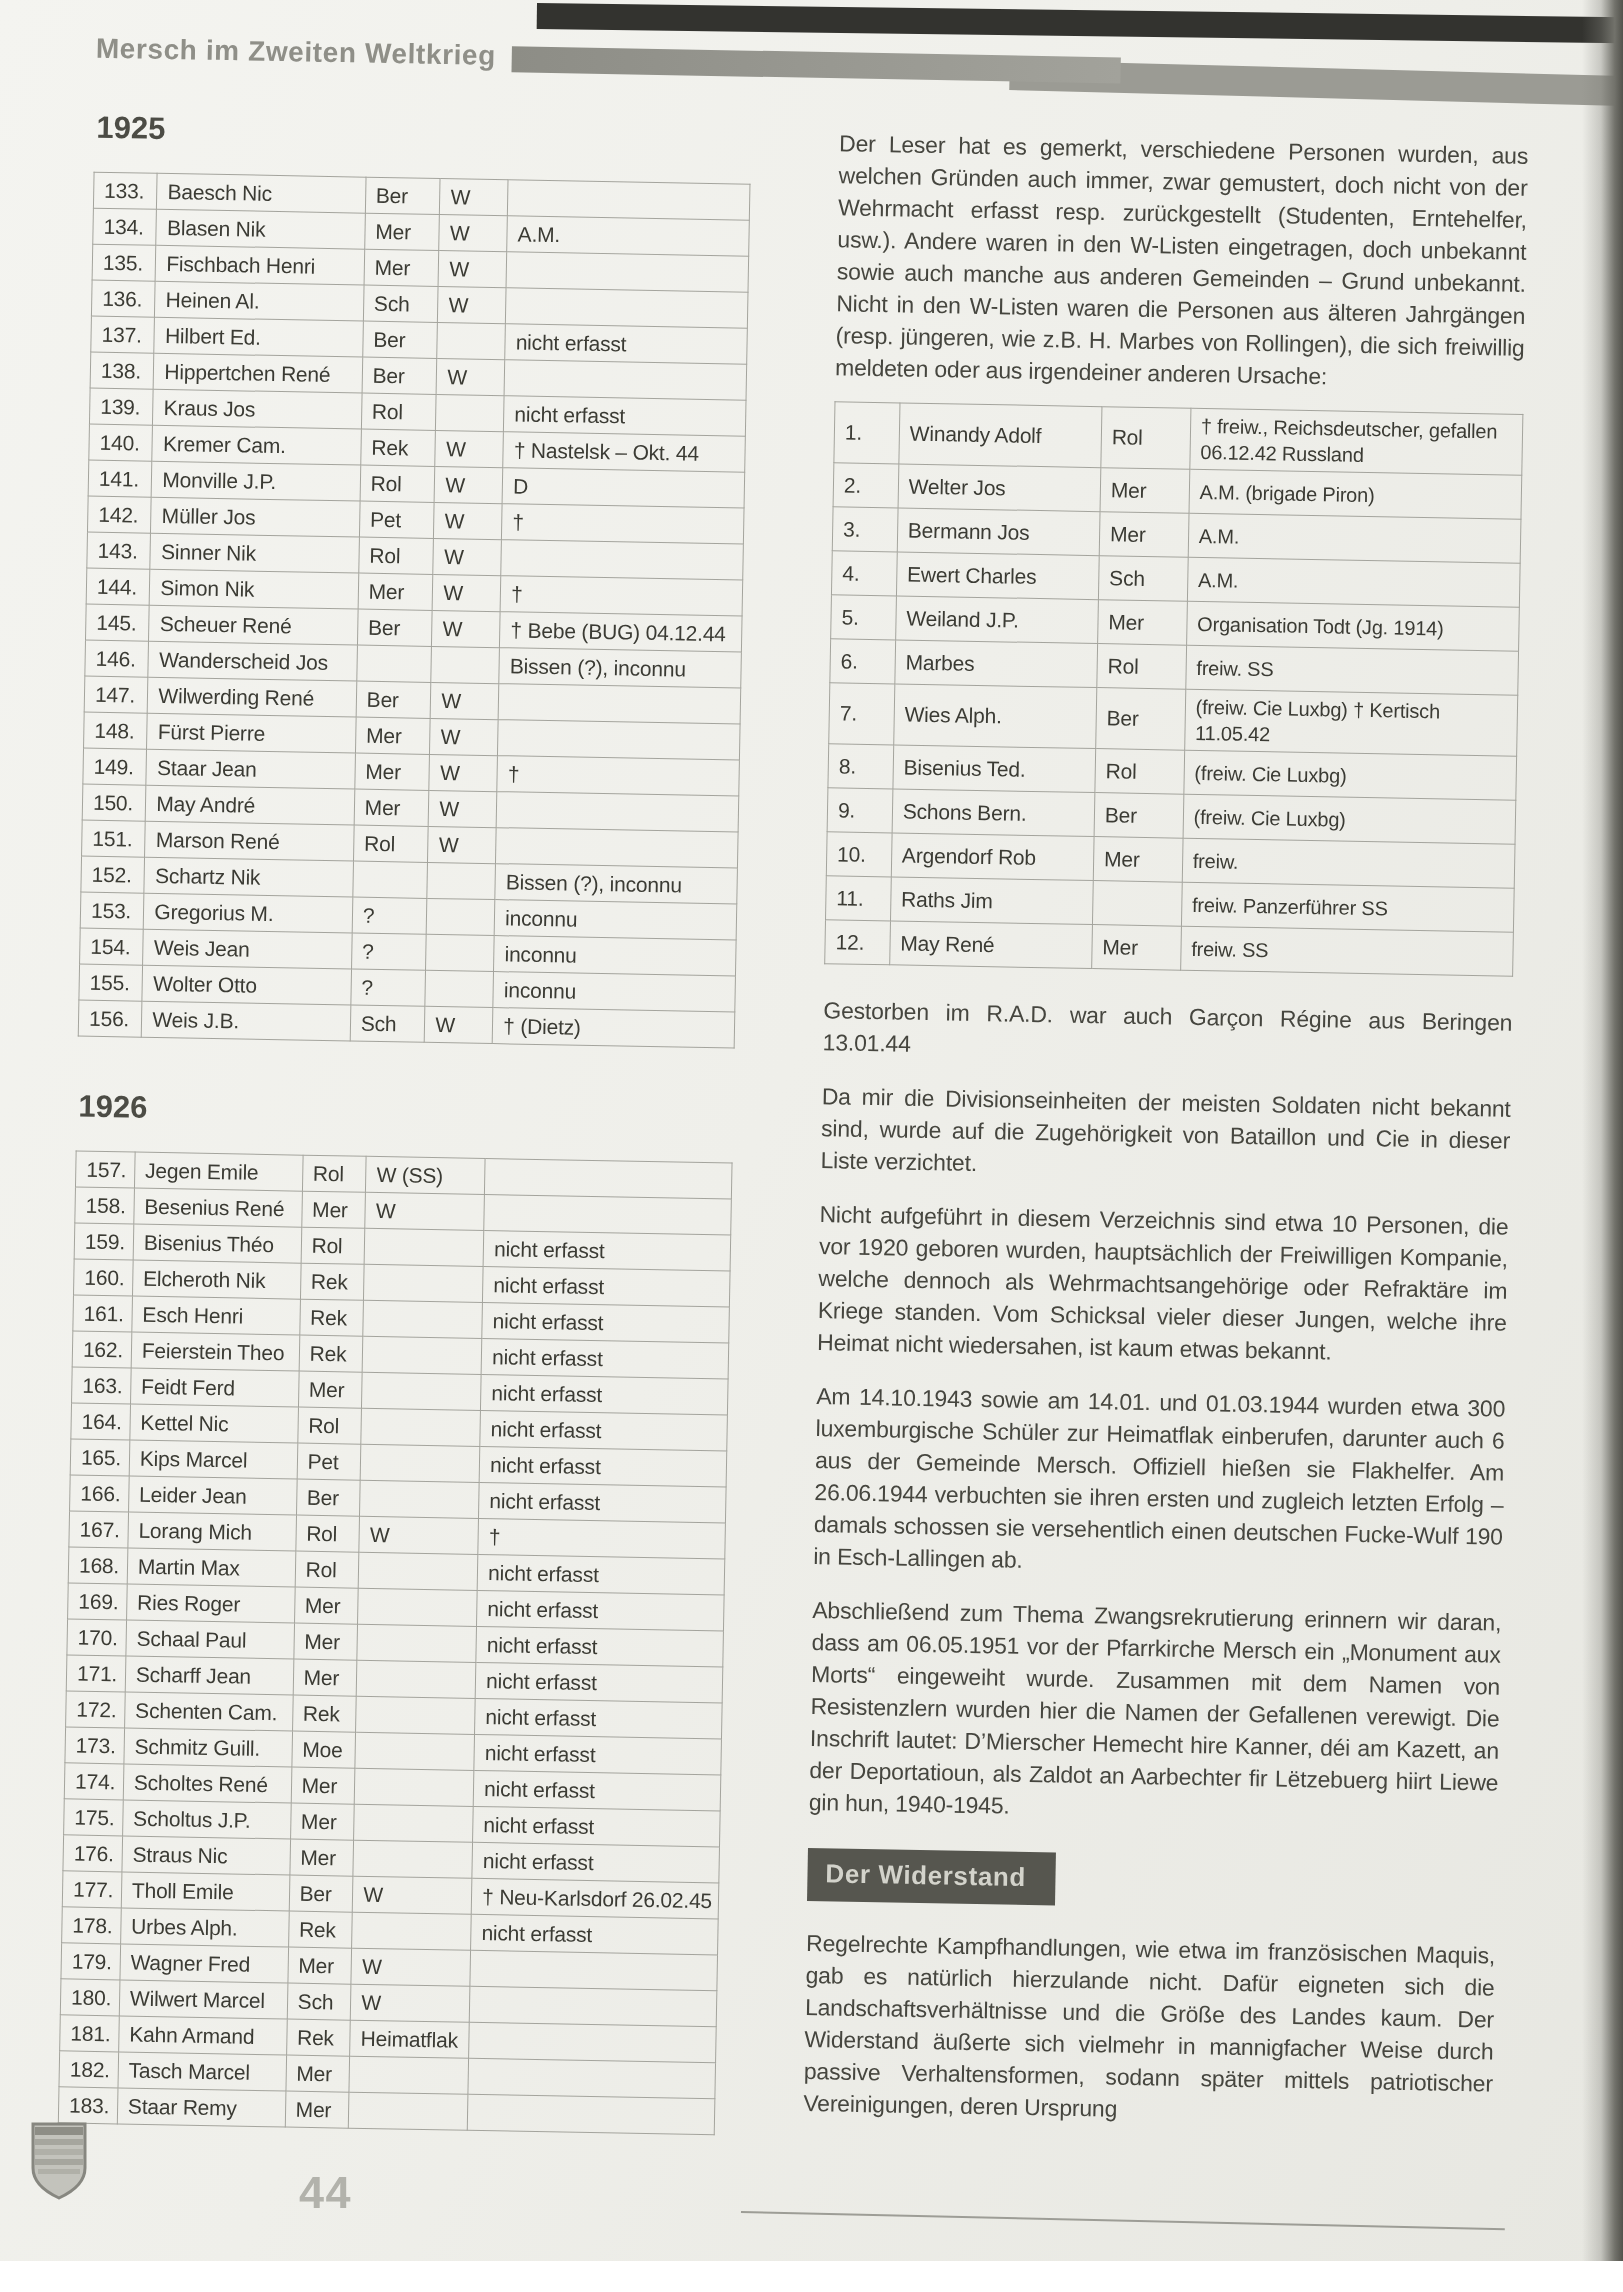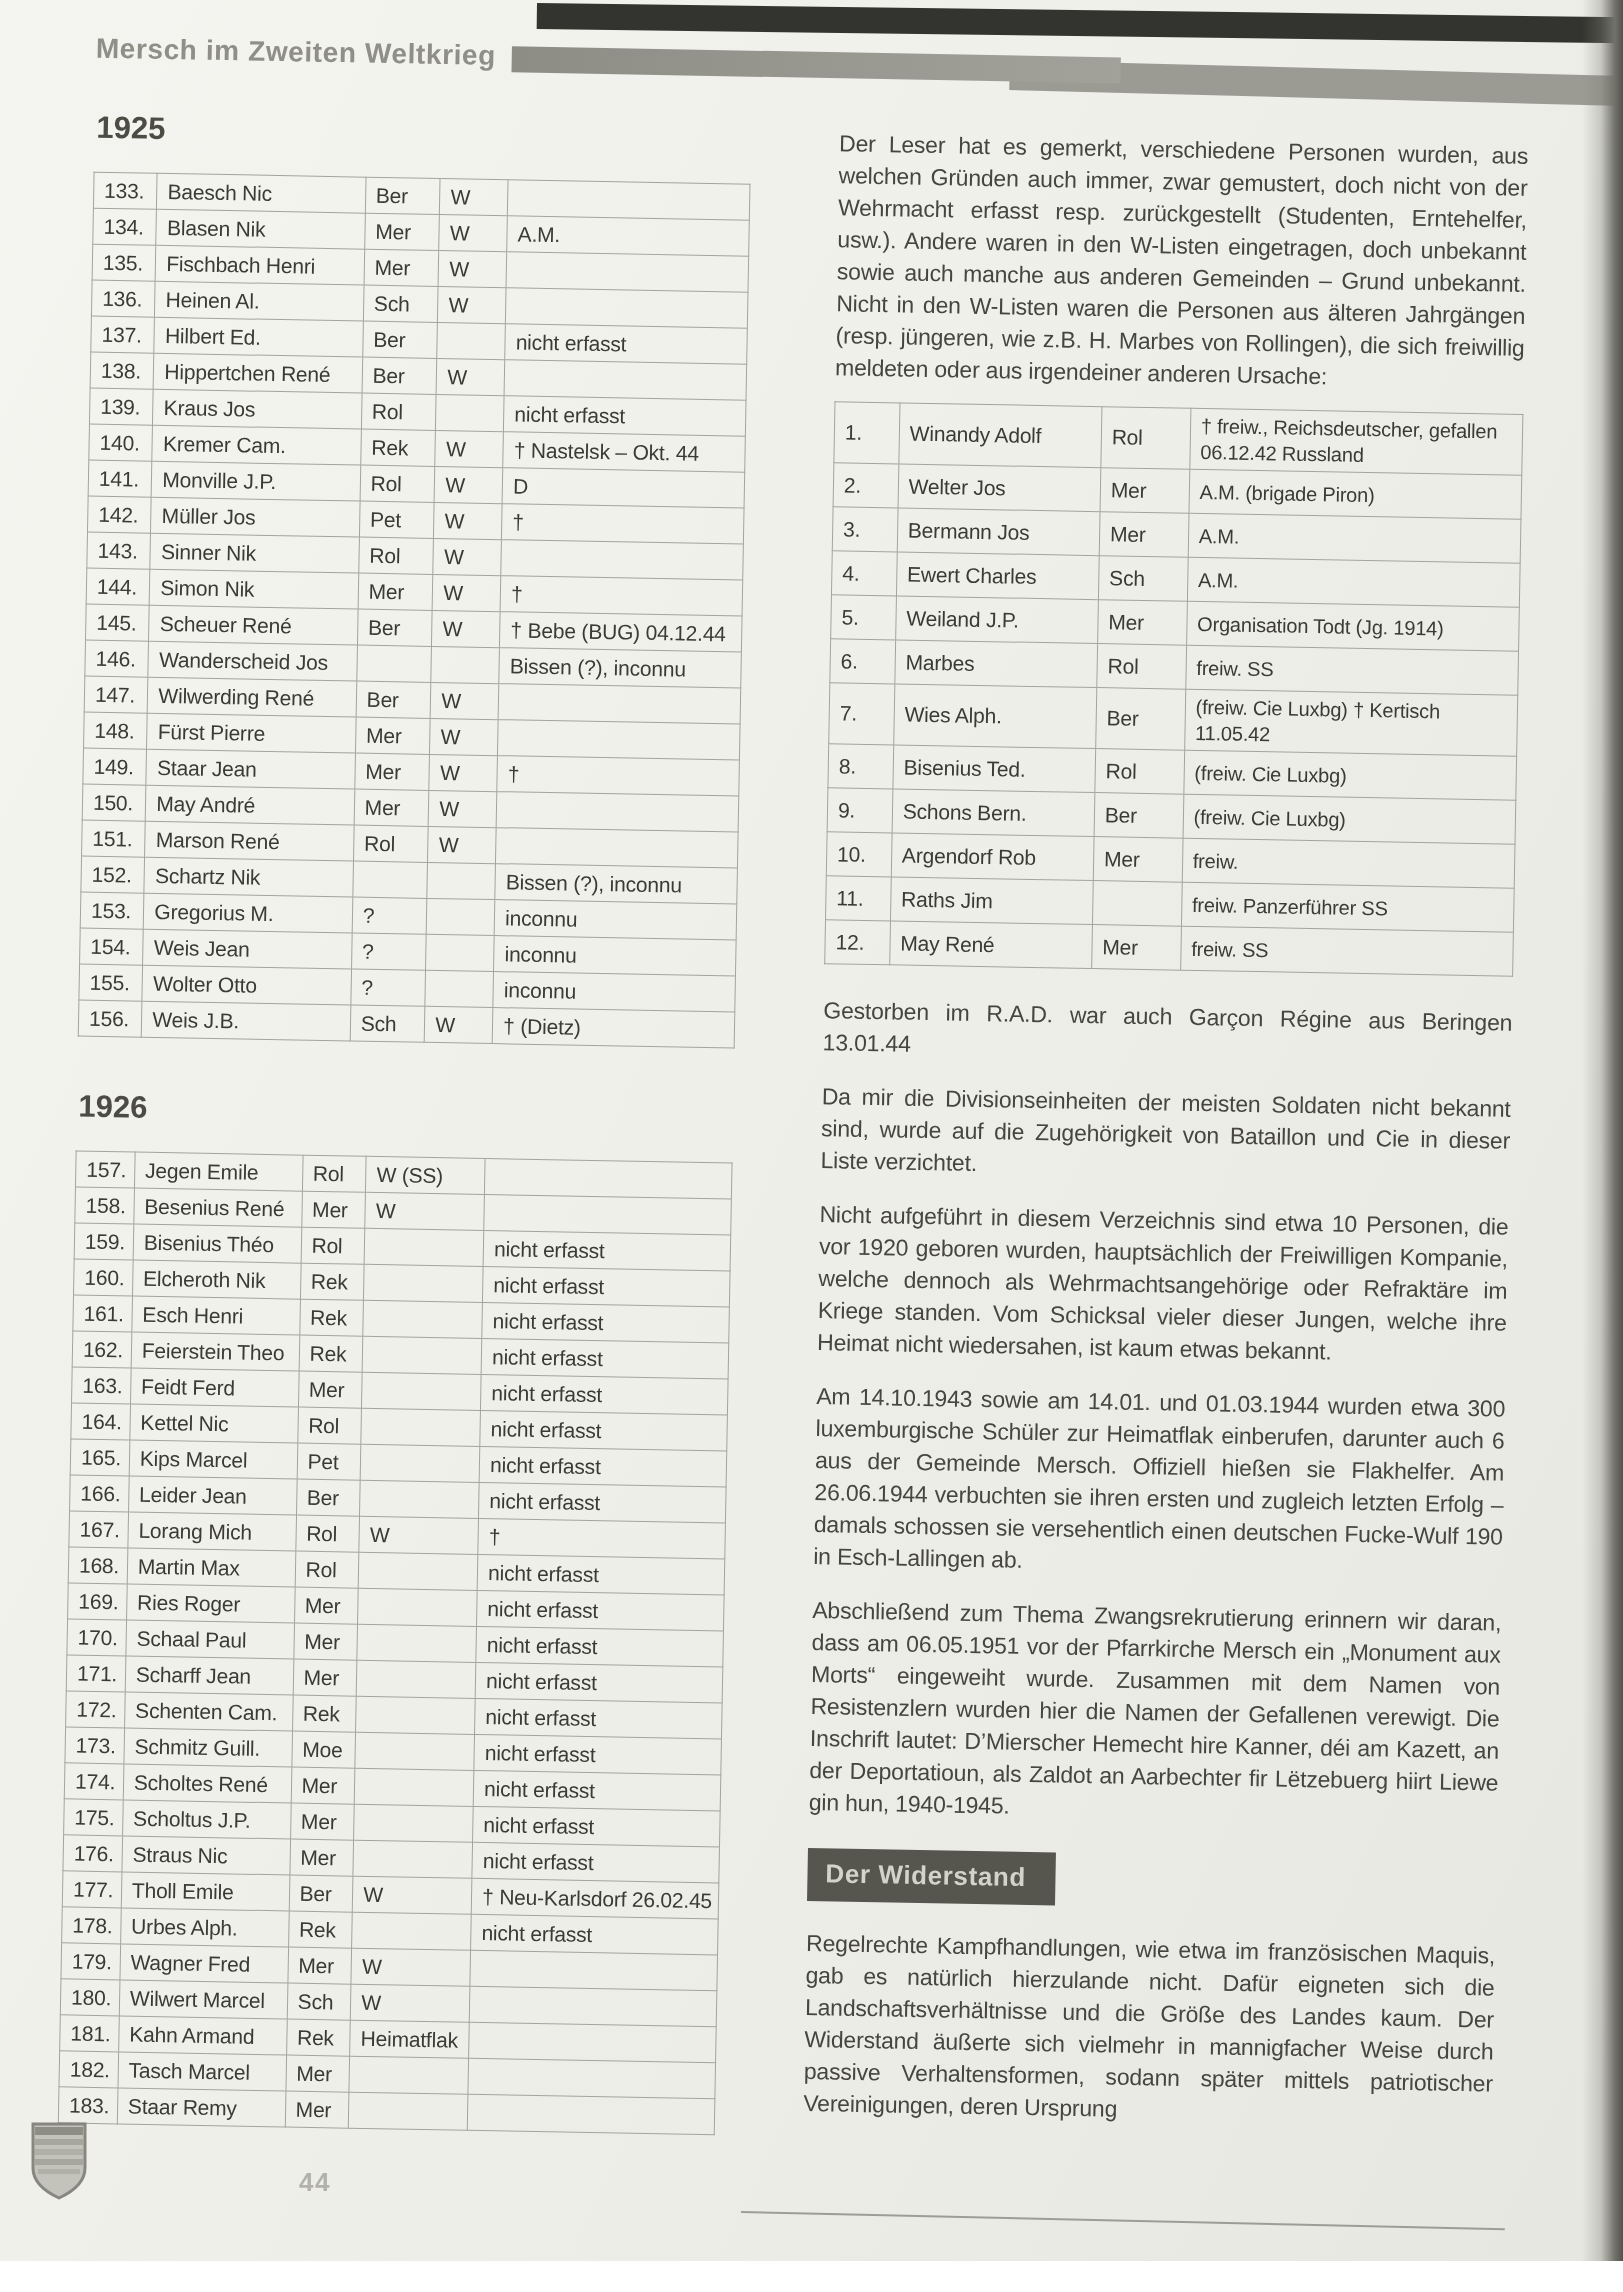--- a/index.html
+++ b/index.html
@@ -48,21 +48,21 @@
 
   .col-right p { font-size:23px; line-height:32px; color:#46463f; text-align:justify;
                  margin:0 0 22px 0; hyphens:auto; letter-spacing:-0.2px; }
   .col-right p.intro { margin-bottom:0; }
 
   .widerstand { display:inline-block; background:#56564f; color:#d3d3cb;
                 font-size:26px; font-weight:bold; letter-spacing:0.6px;
                 padding:10px 30px 12px 18px; margin:8px 0 26px 0; }
 
   .shield { position:absolute; left:30px; top:2121px; }
-  .page-number { position:absolute; left:299px; top:2167px; font-size:26px; font-weight:bold;
+  .page-number { position:absolute; left:299px; top:2167px; font-size:45px; font-weight:bold;
                  color:#b2b2ab; letter-spacing:1.5px; }
 </style>
 </head>
 <body>
 
 <div class="scan">
 
   <div class="bar-black"></div>
   <div class="bar-gray"></div>
 

